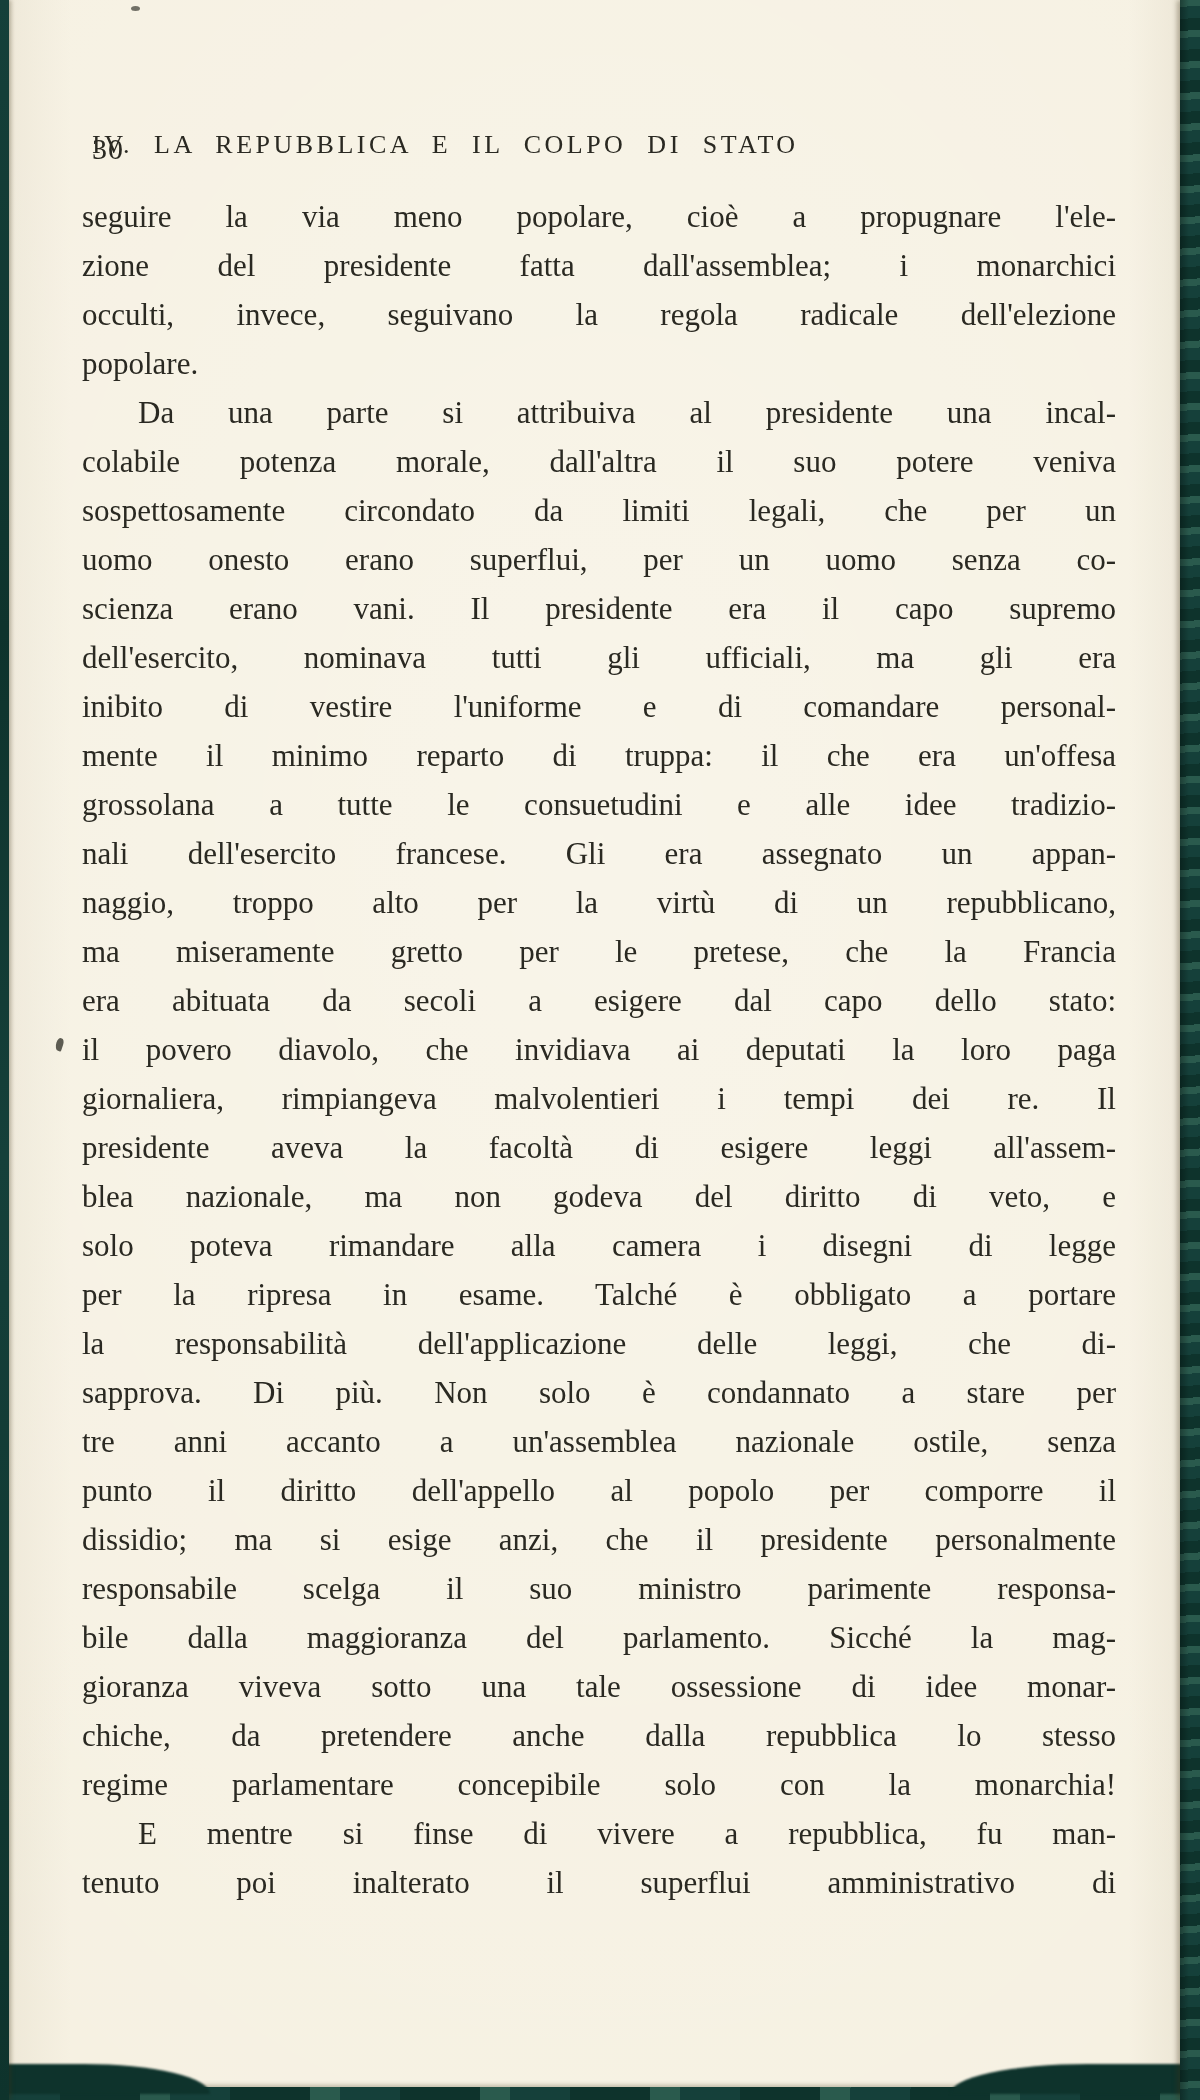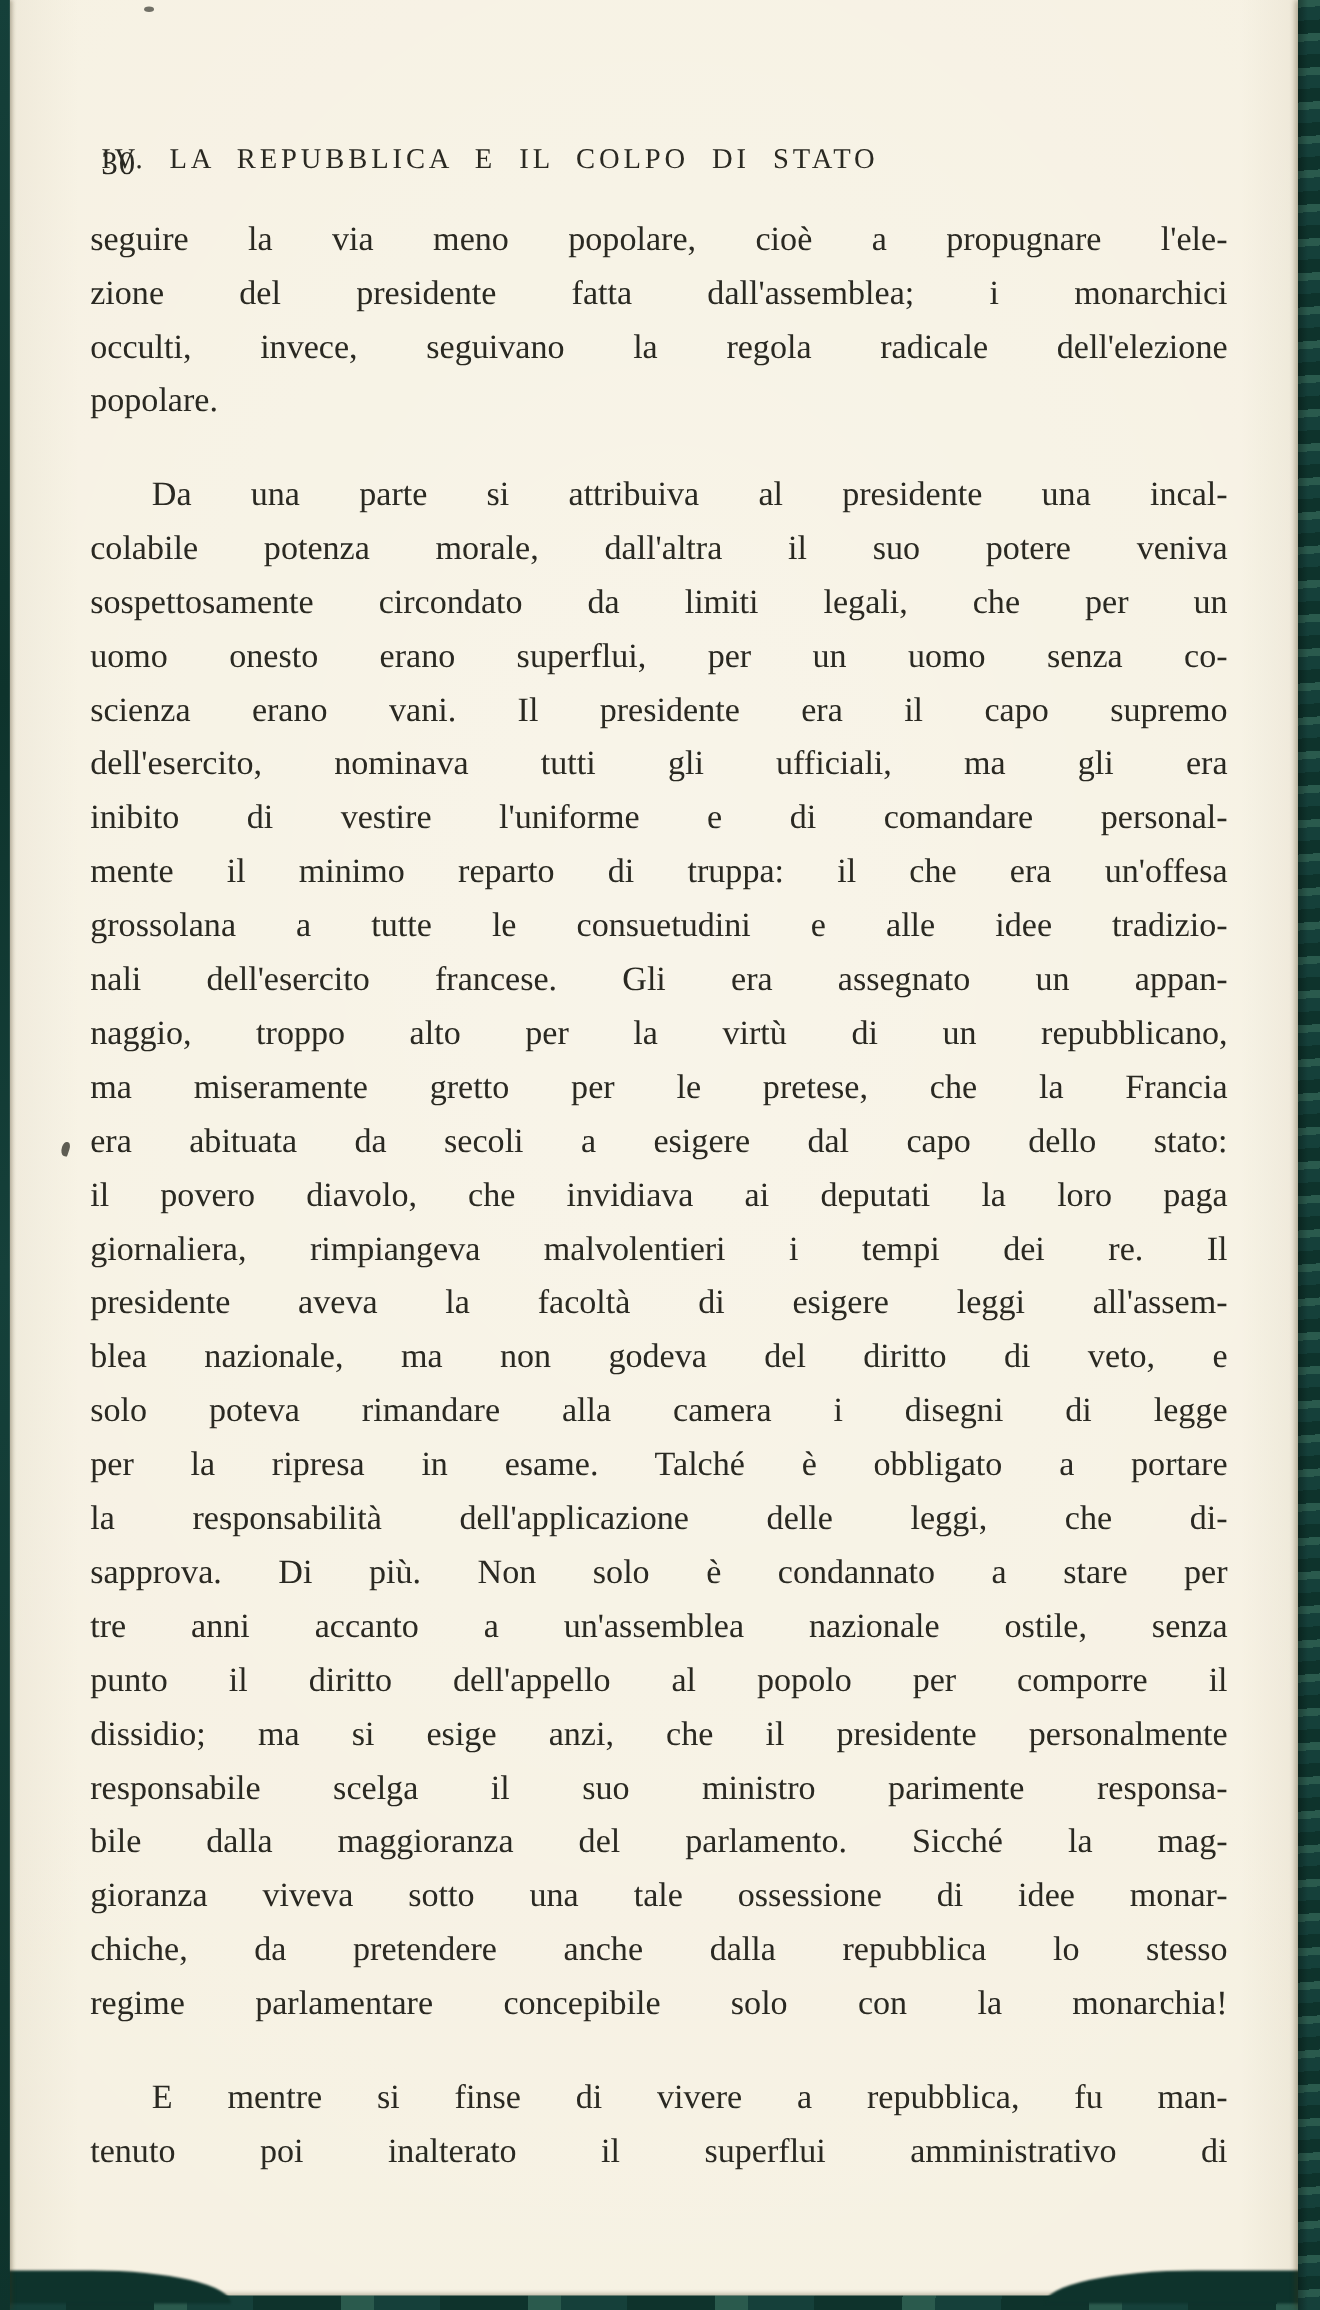--- a/index.html
+++ b/index.html
@@ -82,21 +82,21 @@
   }
   .line{
     line-height:49px; height:49px;
     text-align:justify;
     text-align-last:justify;
     text-justify:inter-word;
     white-space:nowrap;
     overflow:visible;
   }
   .line.last{ text-align-last:left; }
-  .line.indent{ text-indent:56px;margin-top:36px; }
+  .line.indent{ text-indent:56px; }
 </style>
 </head>
 <body>
 
 <div class="page">
   <div class="edge edge-bottom"></div>
   <div class="corner corner-bl"></div>
   <div class="corner corner-br"></div>
   <div class="edge edge-left"></div>
   <div class="edge edge-right"></div>

